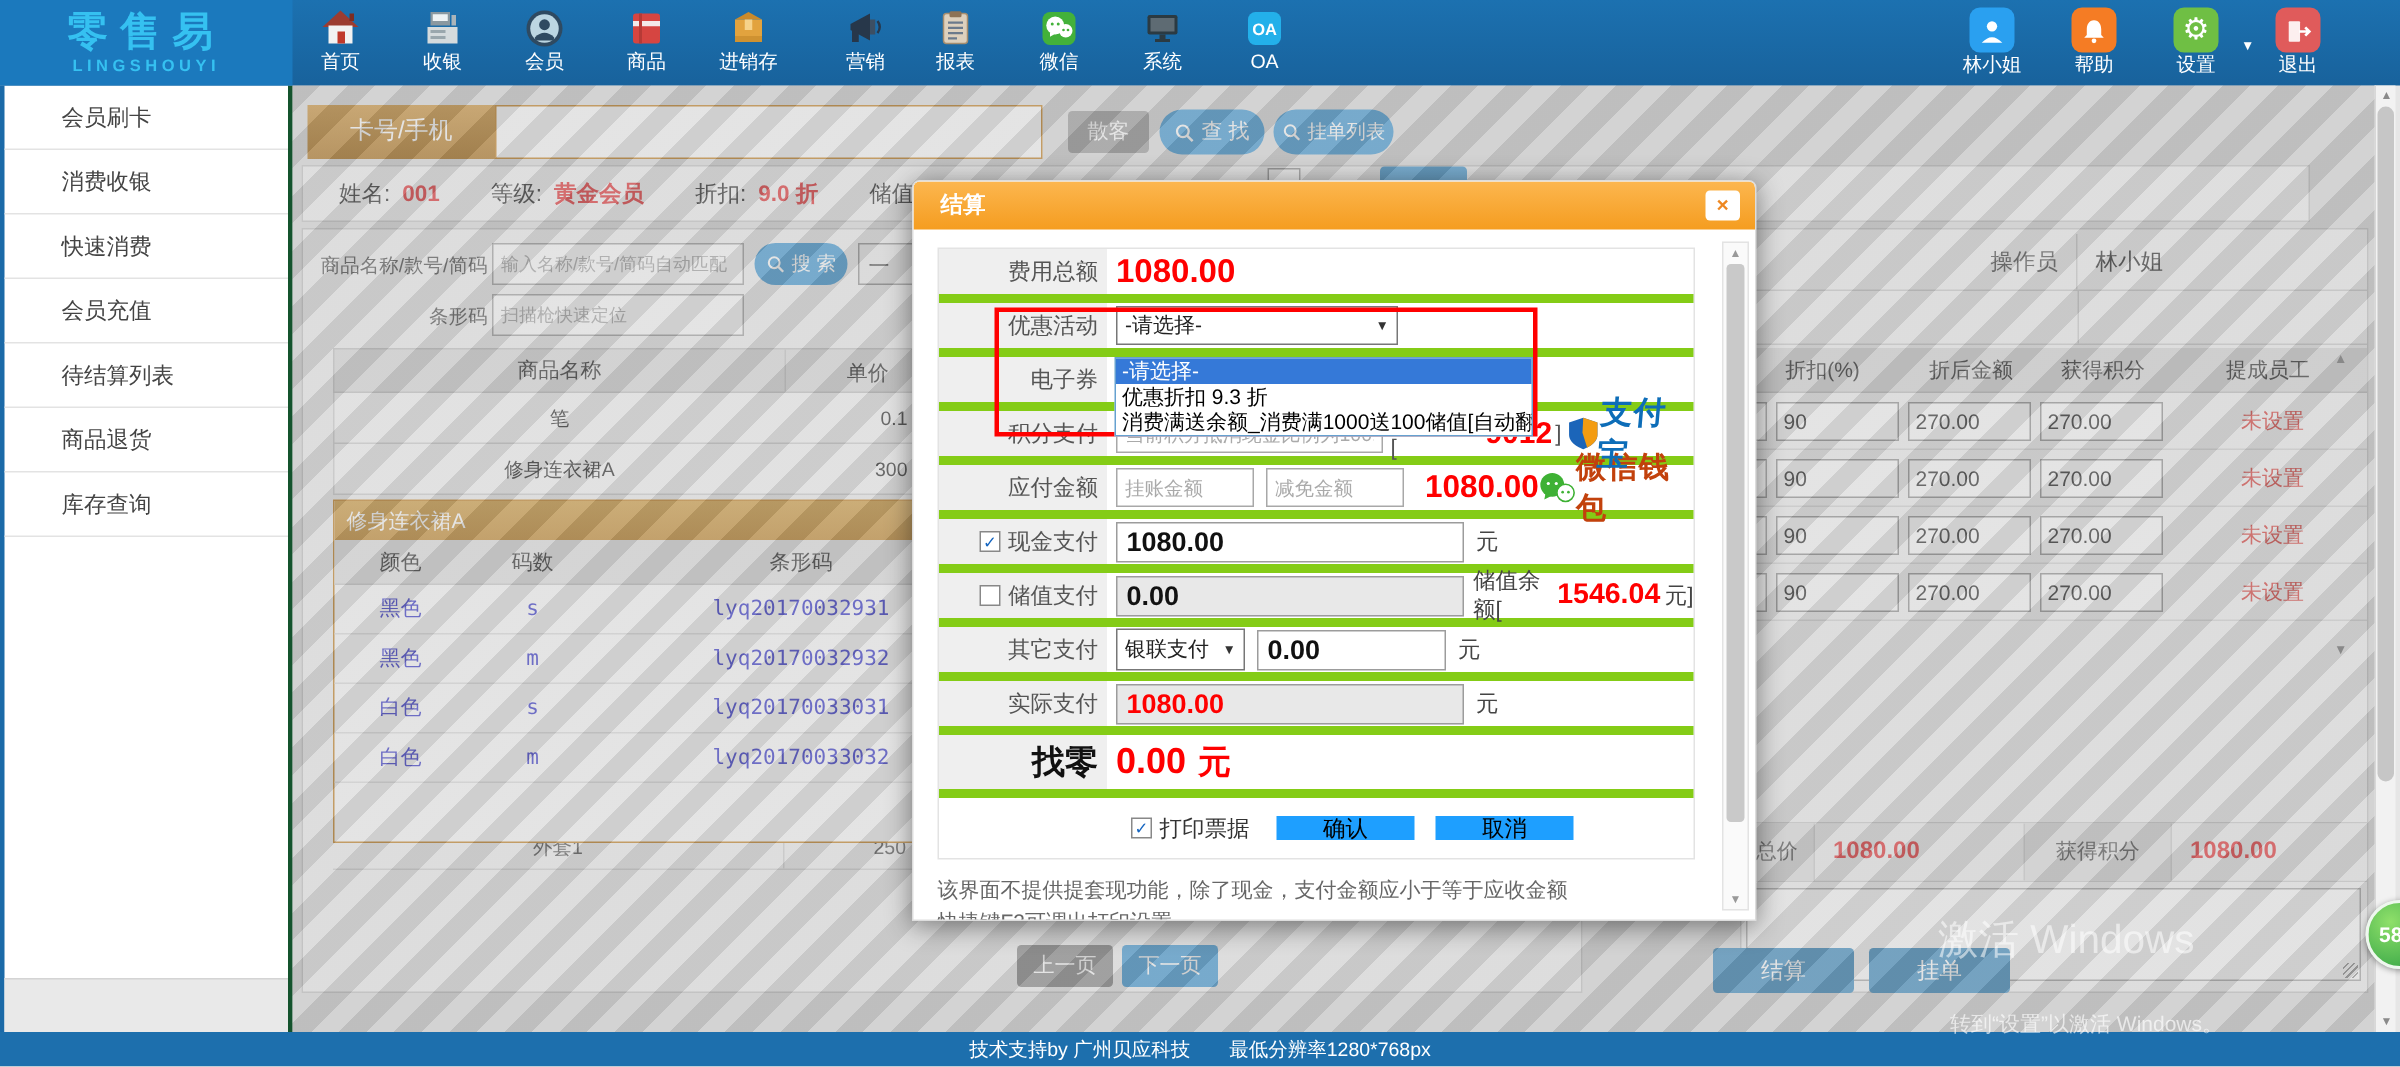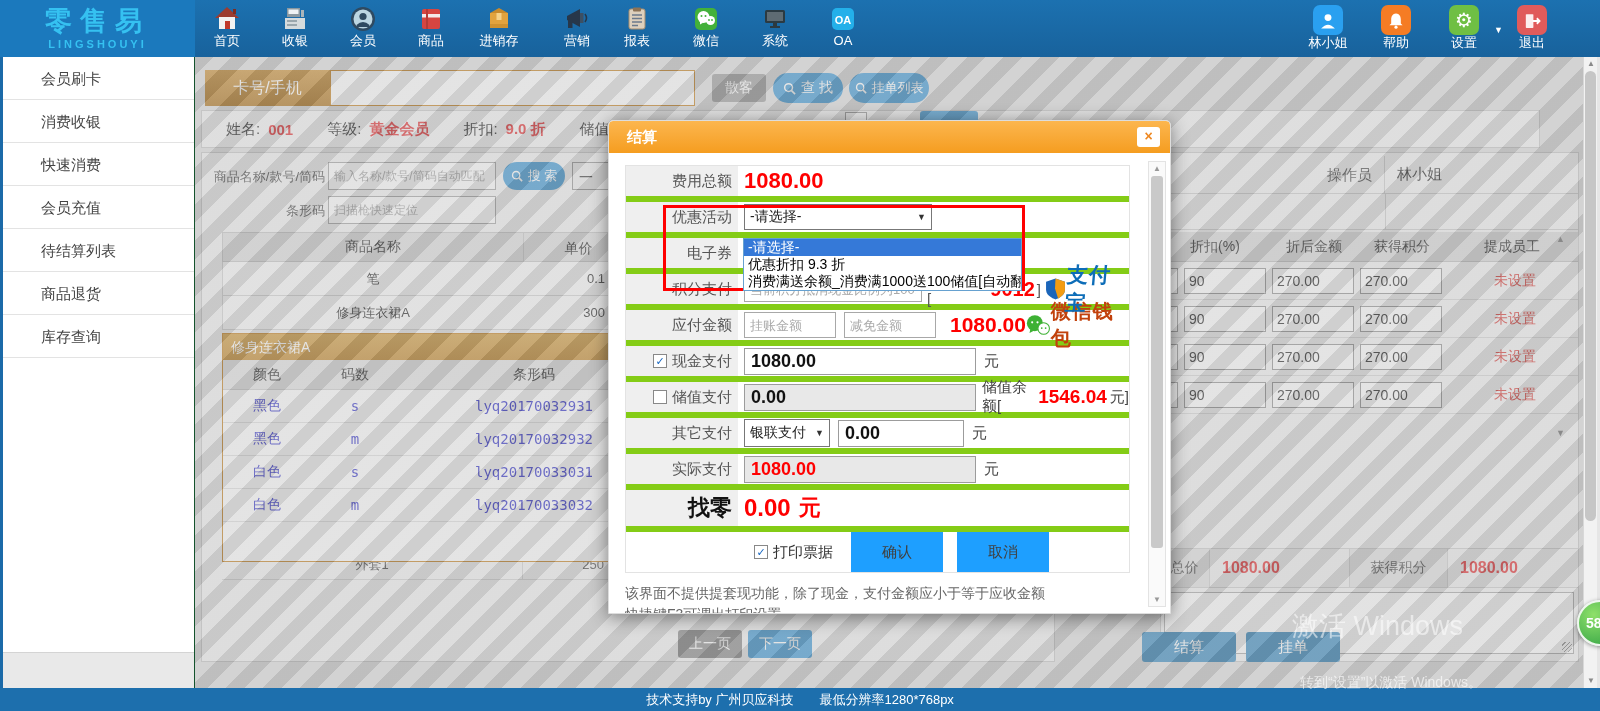--- a/index.html
+++ b/index.html
@@ -13,21 +13,21 @@
   .logo-title { color:#35c1f1; font-size:27px; font-weight:bold; letter-spacing:8px; line-height:34px; }
   .logo-sub { color:#35c1f1; font-size:11px; font-weight:bold; letter-spacing:3px; line-height:12px; }
   .nav-item { top:3px; width:62px; height:53px; text-align:center; cursor:pointer; }
   .nav-item svg { display:block; margin:2px auto 0; }
   .nav-label { color:#fff; font-size:13px; line-height:16px; display:block; }
   .uicon { width:30px; height:30px; border-radius:7px; margin:2px auto 0; display:flex; align-items:center; justify-content:center; }
   .gear-glyph { color:#fff; font-size:20px; line-height:20px; }
   .nav-caret { color:#fff; font-size:9px; position:absolute; }
 
   
-  .sidebar { left:0; top:57px; width:195px; height:631px; background:#ffffff; border-right:1px solid #14532d; border-left:3px solid #1b6aa8; z-index:2; }
+  .sidebar { left:0; top:57px; width:195px; height:631px; background:#ffffff; border-right:3px solid #14532d; border-left:3px solid #1b6aa8; z-index:2; }
   .side-item { height:43px; line-height:43px; padding-left:38px; font-size:15px; color:#444; border-bottom:1px solid #e3e3e3; cursor:pointer; }
   .side-bottom { position:absolute; left:0; bottom:0; width:100%; height:36px; background:#e9e9e9; border-top:1px solid #d4d4d4; }
 
   
   .main-bg { left:195px; top:57px; width:1388px; height:631px; background:#e3e3e3; }
   .panel { background:#f4f4f4; border:1px solid #c9c9c9; }
 
   .ipt { border:1px solid #a8a8a8; background:#fff; font-size:13px; padding:0 5px; color:#333; outline:none; }
   .ipt::placeholder { color:#aaa; }
   .pill { background:#4a9fd8; color:#fff; border-radius:15px; display:flex; align-items:center; justify-content:center; gap:5px; font-size:14px; cursor:pointer; }
@@ -76,21 +76,21 @@
   .ddl { position:absolute; left:134px; top:117px; width:279px; background:#fff; border:1px solid #66a1d0; z-index:13; font-size:14px; }
   .ddl .opt { height:17px; line-height:17px; padding:0 4px; color:#000; white-space:nowrap; overflow:hidden; cursor:pointer; }
   .ddl .opt.sel { background:#3579d8; color:#fff; }
   .mscroll { position:absolute; right:4px; top:40px; width:18px; height:446px; background:#fafafa; border:1px solid #e3e3e3; }
   .mscroll .arr { text-align:center; font-size:8px; color:#999; height:13px; line-height:13px; }
   .mthumb { position:absolute; left:2px; top:14px; width:12px; height:372px; background:#c9c9c9; border-radius:3px; }
   .mscroll .arr.down { position:absolute; bottom:0; width:100%; }
   .mnote { margin:10px 30px 0 16px; font-size:14px; color:#666; line-height:21px; }
   .alipay-txt { font-size:21px; font-weight:bold; color:#0d6db8; transform:skewX(-5deg); letter-spacing:1px; }
   .wechat-txt { font-size:20px; font-weight:bold; color:#c2410c; letter-spacing:1px; }
-  .mbtn { width:92px; height:40px; background:#1e9fff; color:#404040; font-size:15px; display:flex; align-items:center; justify-content:center; cursor:pointer; }
+  .mbtn { width:92px; height:16px; background:#1e9fff; color:#000000; font-size:15px; display:flex; align-items:center; justify-content:center; cursor:pointer; }
 
   
   .hdrcell { font-size:14px; color:#333; text-align:center; }
   .rt-input { position:absolute; height:26px; border:1px solid #979797; background:#fff; font-size:14px; color:#333; padding:0 4px; display:flex; align-items:center; }
   .badge { left:1577px; top:600px; width:46px; height:46px; border-radius:50%; background:radial-gradient(circle at 35% 30%, #8fe06a, #2ea043); border:2px solid #eef7ee; color:#fff; font-weight:bold; font-size:14px; display:flex; align-items:center; padding-left:7px; z-index:30; box-shadow:0 1px 4px rgba(0,0,0,.4); }
 </style>
 </head>
 <body>
 
 <div class="root">

